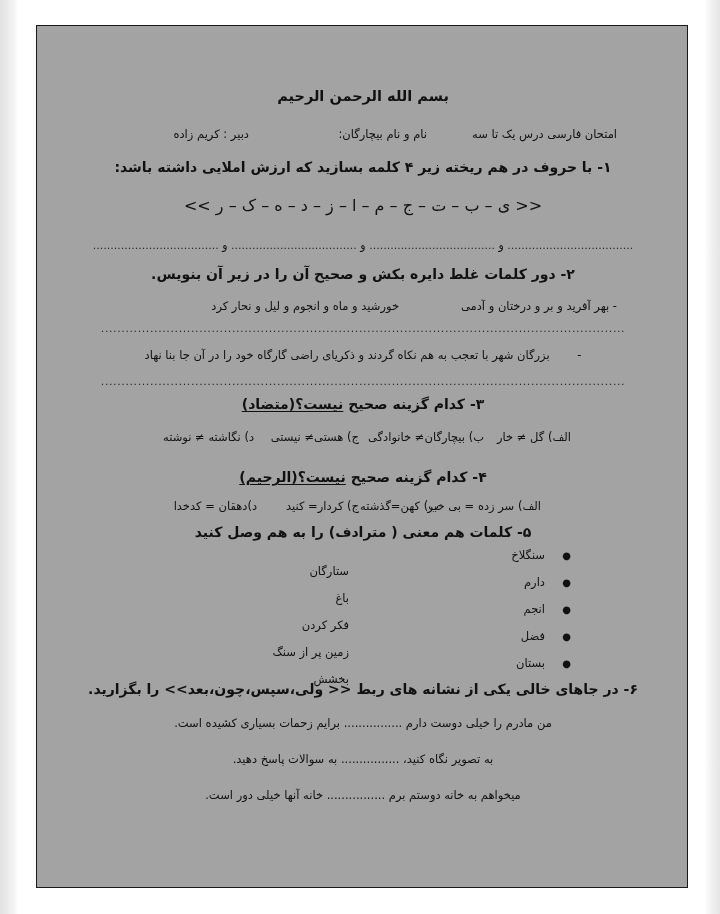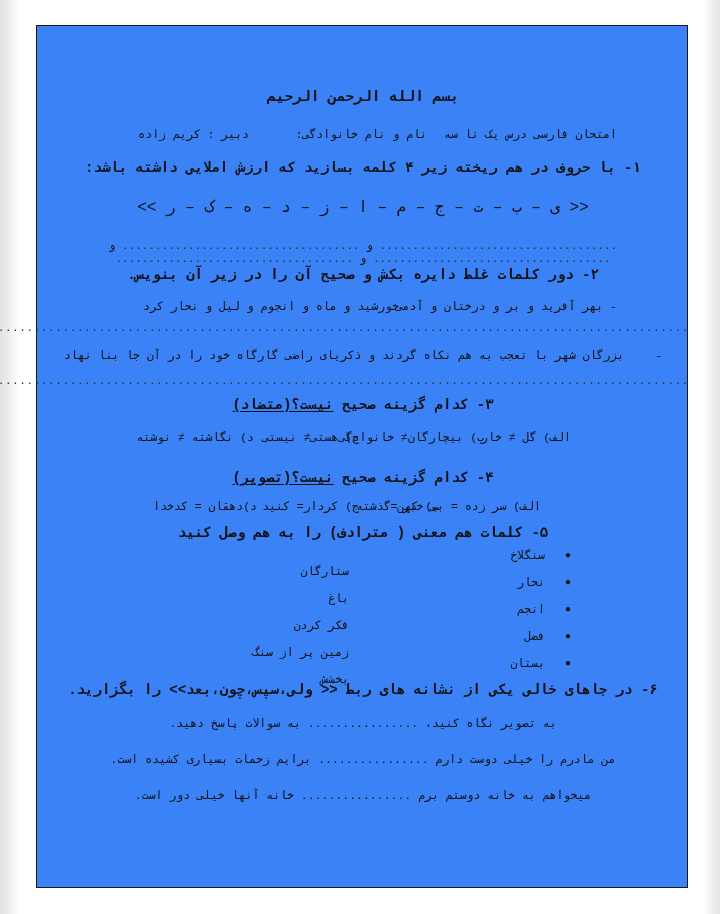--- a/index.html
+++ b/index.html
@@ -27,23 +27,22 @@
     width: 16px; height: 914px;
     background: linear-gradient(to left, #e6e6e6 0%, #f0f0f0 50%, #ffffff 100%);
   }
   .page {
     position: absolute;
     left: 36px;
     top: 25px;
     width: 652px;
     height: 863px;
     border: 1.6px solid #1a1a1a;
-    background: #3b82f6;
+    background: #a3a3a3;
     box-sizing: border-box;
-    font-family: Liberation Mono, monospace;
   }
   .sheet {
     position: absolute;
     left: 0; top: 0;
     width: 652px;
     height: 863px;
     padding: 0;
     box-sizing: border-box;
   }
   .bismillah {
@@ -260,21 +259,21 @@
 <div class="left-gutter"></div>
 <div class="right-gutter"></div>
 
 <div class="page">
   <div class="sheet">
 
     <div class="bismillah">بسم الله الرحمن الرحیم</div>
 
     <div class="header-row">
       <span class="hdr-exam">امتحان فارسی درس یک تا سه</span>
-      <span class="hdr-name">نام و نام خانوادگی:</span>
+      <span class="hdr-name">نام و نام بیچارگان:</span>
       <span class="hdr-teacher">دبیر : کریم زاده</span>
     </div>
 
     <div class="q" id="q1">
       <div class="q-title">
         <span>۱-</span>
         <span>با حروف در هم ریخته زیر ۴ کلمه بسازید که ارزش املایی داشته باشد:</span>
       </div>
       <div id="q1-letters">&lt;&lt; ی – ب – ت – ج – م – ا – ز – د – ه – ک – ر &gt;&gt;</div>
     </div>
@@ -316,21 +315,21 @@
         <span class="o1">الف) گل ≠ خار</span>
         <span class="o2">ب) بیچارگان≠ خانوادگی</span>
         <span class="o3">ج) هستی≠ نیستی</span>
         <span class="o4">د) نگاشته ≠ نوشته</span>
       </div>
     </div>
 
     <div class="q" id="q4">
       <div class="q-title">
         <span>۴-</span>
-        <span>کدام گزینه صحیح </span><span class="underline-part">نیست؟(تصویر)</span>
+        <span>کدام گزینه صحیح </span><span class="underline-part">نیست؟(الرحیم)</span>
       </div>
     </div>
     <div id="q4-opts">
       <div class="opt-row">
         <span class="o1">الف) سر زده = بی خبر</span>
         <span class="o2">ب) کهن=گذشته</span>
         <span class="o3">ج) کردار= کنید</span>
         <span class="o4">د)دهقان = کدخدا</span>
       </div>
     </div>
@@ -342,21 +341,21 @@
       </div>
     </div>
     <div id="q5-pairs">
       <div class="pair-row">
         <span class="pair-bullet">●</span>
         <span class="pair-right">سنگلاخ</span>
         <span class="pair-left">ستارگان</span>
       </div>
       <div class="pair-row">
         <span class="pair-bullet">●</span>
-        <span class="pair-right">نحار</span>
+        <span class="pair-right">دارم</span>
         <span class="pair-left">باغ</span>
       </div>
       <div class="pair-row">
         <span class="pair-bullet">●</span>
         <span class="pair-right">انجم</span>
         <span class="pair-left">فکر کردن</span>
       </div>
       <div class="pair-row">
         <span class="pair-bullet">●</span>
         <span class="pair-right">فضل</span>
@@ -369,19 +368,19 @@
       </div>
     </div>
 
     <div class="q" id="q6">
       <div class="q-title">
         <span>۶-</span>
         <span>در جاهای خالی یکی از نشانه های ربط &lt;&lt; ولی،سپس،چون،بعد&gt;&gt; را بگزارید.</span>
       </div>
     </div>
     <div id="q6-sentences">
+      <div class="sent-row">من مادرم را خیلی دوست دارم ................ برایم زحمات بسیاری کشیده است.</div>
       <div class="sent-row s1">به تصویر نگاه کنید، ................ به سوالات پاسخ دهید.</div>
-      <div class="sent-row">من مادرم را خیلی دوست دارم ................ برایم زحمات بسیاری کشیده است.</div>
       <div class="sent-row">میخواهم به خانه دوستم برم ................ خانه آنها خیلی دور است.</div>
     </div>
 
   </div>
 </div>
 
 </body></html>

